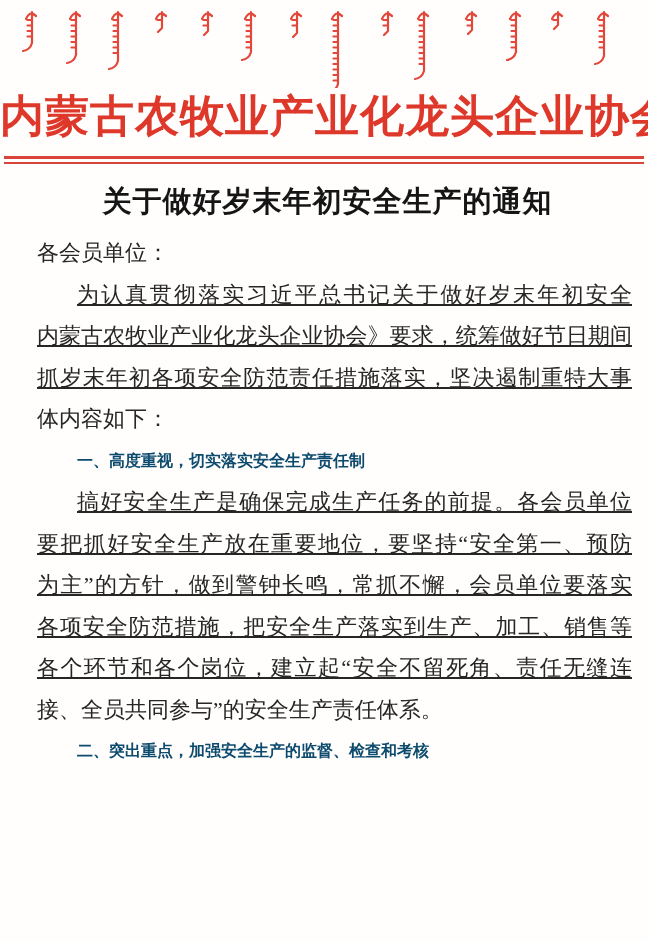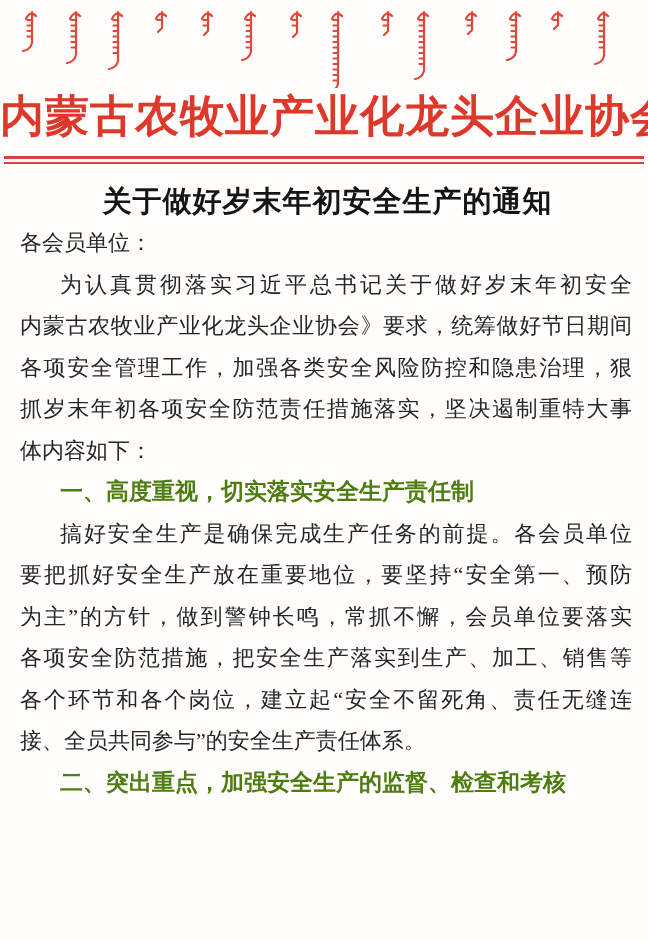--- a/index.html
+++ b/index.html
@@ -57,41 +57,43 @@
     line-height: 42px;
     text-align: center;
     font-size: 29px;
     font-weight: bold;
     letter-spacing: 1px;
     color: #151515;
     white-space: nowrap;
   }
   
   .body-text {
-    padding-left: 20px;
+    margin-top: 10px;
+    padding-left: 37px;
     padding-right: 16px;
   }
   .line {
     height: 41.5px;
     line-height: 41.5px;
     font-size: 22px;
     color: #262626;
   }
   .line.fill {
     text-align: justify;
     text-align-last: justify;
+    text-decoration: underline;
   }
   .line.ind {
     text-indent: 40px;
   }
   .line.heading {
     font-family: "Liberation Sans", "DejaVu Sans", sans-serif;
     font-weight: bold;
-    font-size: 23px;
-    color: #4d7c0f;
+    font-size: 16px;
+    color: #0c4a6e;
   }
 </style>
 </head>
 <body>
 
 <div class="page">
 
   <svg class="masthead-script" viewBox="0 0 648 88">
       <path d="M26 19 q2 -5 6 -6 l4 3 M32 12 v31 M32 20.0 h-4.5 M32 25.5 h-4.5 M32 31.0 h-4.5 M32 36.5 h-4.5 M32 43 q-2 7 -9 8"></path>
       <path d="M70 19 q2 -5 6 -6 l4 3 M76 12 v43 M76 20.0 h-4.5 M76 25.5 h-4.5 M76 31.0 h-4.5 M76 36.5 h-4.5 M76 42.0 h-4.5 M76 47.5 h-4.5 M76 55 q-2 7 -9 8"></path>
@@ -113,21 +115,20 @@
 
   <div class="red-rule"></div>
 
   <h2 class="doc-title">关于做好岁末年初安全生产的通知</h2>
 
   <div class="body-text">
     <div class="line">各会员单位：</div>
 
     <div class="line ind fill">为认真贯彻落实习近平总书记关于做好岁末年初安全</div>
     <div class="line fill">内蒙古农牧业产业化龙头企业协会》要求，统筹做好节日期间</div>
-    <div class="line fill">各项安全管理工作，加强各类安全风险防控和隐患治理，狠</div>
     <div class="line fill">抓岁末年初各项安全防范责任措施落实，坚决遏制重特大事</div>
     <div class="line">体内容如下：</div>
 
     <div class="line heading ind">一、高度重视，切实落实安全生产责任制</div>
 
     <div class="line ind fill">搞好安全生产是确保完成生产任务的前提。各会员单位</div>
     <div class="line fill">要把抓好安全生产放在重要地位，要坚持“安全第一、预防</div>
     <div class="line fill">为主”的方针，做到警钟长鸣，常抓不懈，会员单位要落实</div>
     <div class="line fill">各项安全防范措施，把安全生产落实到生产、加工、销售等</div>
     <div class="line fill">各个环节和各个岗位，建立起“安全不留死角、责任无缝连</div>

